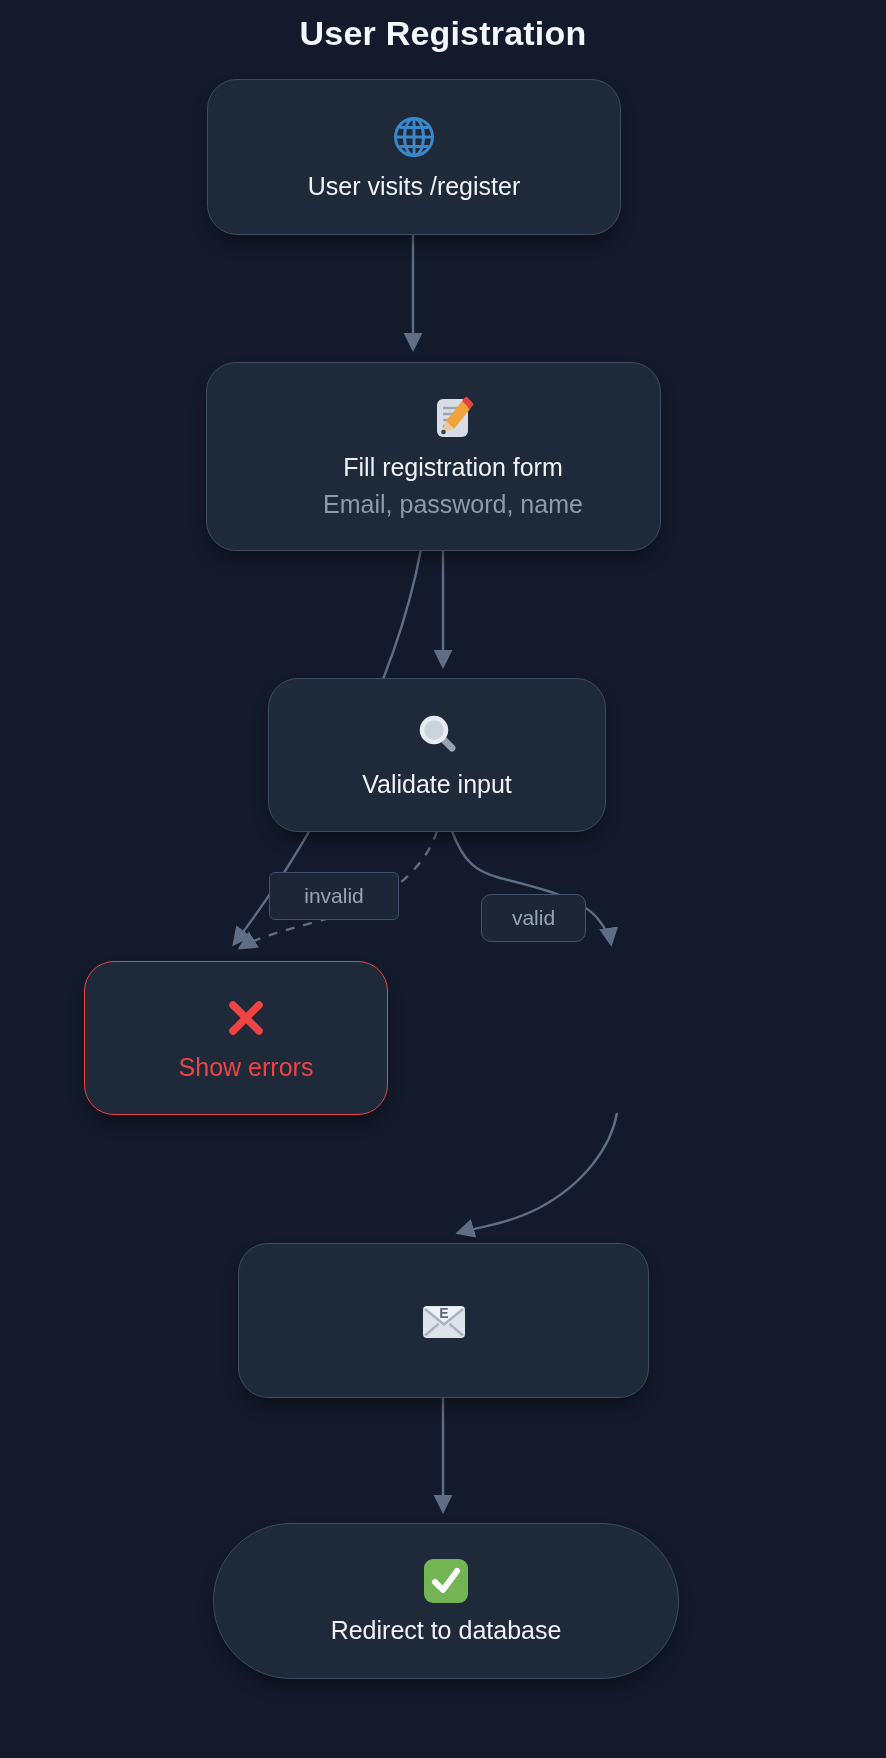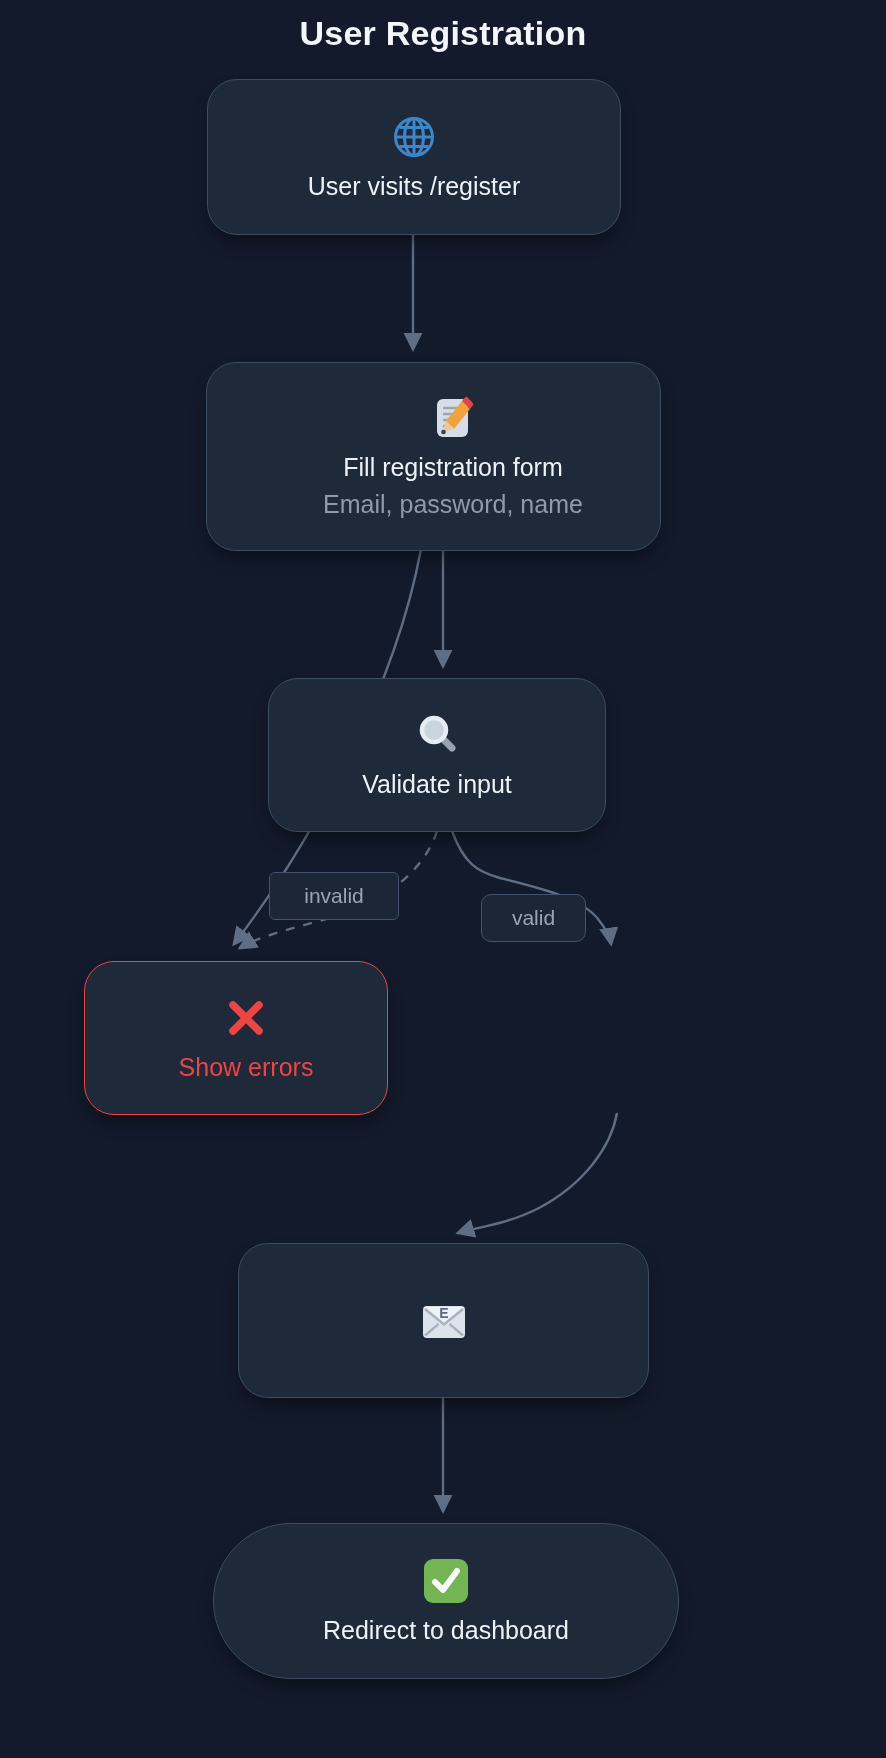--- a/index.html
+++ b/index.html
@@ -130,16 +130,16 @@
     </span>
   </div>
 
   <div class="node stadium" style="left:213px;top:1523px;width:464px;height:154px;">
     <span class="node-icon">
       <svg width="46" height="46" viewBox="0 0 46 46">
         <rect class="check-box" x="1" y="1" width="44" height="44" rx="9"></rect>
         <path d="M12,24 L20,32 L34,13" fill="none" stroke="#ffffff" stroke-width="6" stroke-linecap="round" stroke-linejoin="round"></path>
       </svg>
     </span>
-    <span class="node-label">Redirect to dashboard</span>
+    <span class="node-label">Redirect to database</span>
   </div>
 
 </div>
 
 </body></html>

